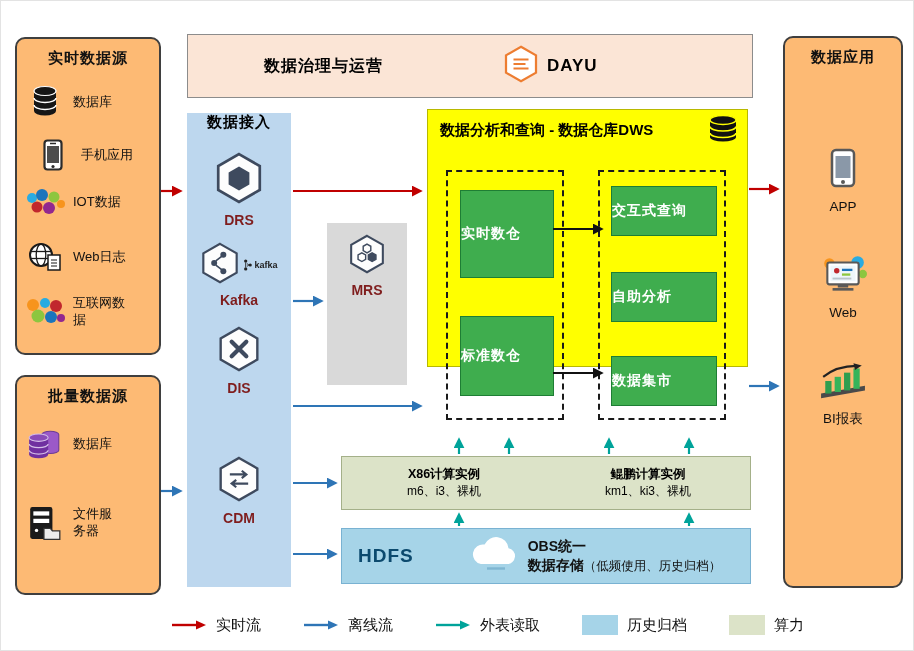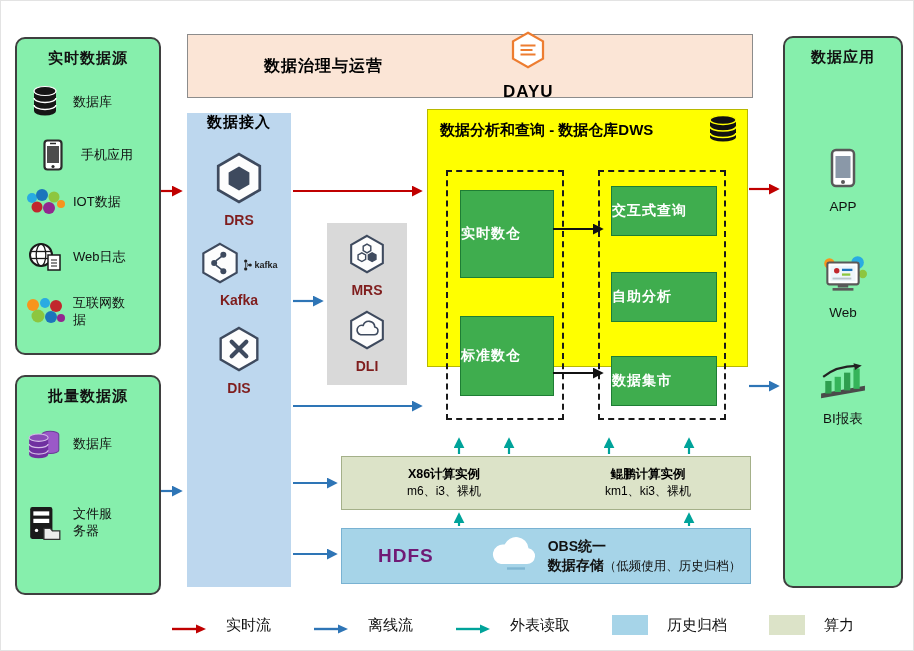--- a/index.html
+++ b/index.html
@@ -1,40 +1,40 @@
 <!DOCTYPE html>
 <html><head>
 <meta charset="utf-8">
 <style>
   * { margin:0; padding:0; box-sizing:border-box; }
   body { background:#fff; font-family:"Liberation Sans","DejaVu Sans",sans-serif; }
   .canvas { position:relative; width:914px; height:651px; background:#fff; overflow:hidden; border:1px solid #e3e3e3; }
   .abs { position:absolute; }
-  .panel { border:2px solid #3f3f3f; border-radius:10px; background:#86efac; }
+  .panel { border:2px solid #3f3f3f; border-radius:10px; background:#fdba74; }
   .panel-title { font-weight:bold; font-size:15px; text-align:center; padding-top:10px; color:#111; letter-spacing:1px; }
   .src-item { position:absolute; left:0; width:100%; display:flex; align-items:center; }
   .src-icon { flex:0 0 56px; display:flex; justify-content:center; }
   .src-label { font-size:13px; color:#111; line-height:1.3; }
   .svc { position:absolute; width:100%; display:flex; flex-direction:column; align-items:center; }
   .svc-label { font-weight:bold; font-size:14px; color:#7f1d1d; margin-top:3px; }
   .dash { position:absolute; border:2px dashed #1a1a1a; }
   .gbox { position:absolute; background:#3fad4e; border:1px solid #1e7e34; display:flex; align-items:center; justify-content:flex-start; color:#fff; font-weight:bold; font-size:14px; letter-spacing:1px; }
   .app-item { position:absolute; width:100%; display:flex; flex-direction:column; align-items:center; gap:7px; }
   .app-label { font-size:13.5px; color:#111; }
   .lg-label { font-size:15px; color:#111; }
-  .legend-item { display:flex; align-items:flex-end; gap:19px; }
+  .legend-item { display:flex; align-items:center; gap:9px; }
 </style>
 </head>
 <body>
 
 <div class="canvas">
 
   <div class="abs" style="left:186px;top:33px;width:566px;height:64px;background:#fbe5d6;border:1px solid #8c8c8c;display:flex;align-items:center;">
     <div style="margin-left:76px;font-weight:bold;font-size:16px;letter-spacing:1px;">数据治理与运营</div>
-    <div style="margin-left:120px;display:flex;align-items:center;gap:8px;flex-direction:column;">
+    <div style="margin-left:120px;display:flex;align-items:center;gap:8px;">
       <span>
         <svg width="36" height="40" viewBox="0 0 48 52">
           <path d="M24,3 L44,14.5 V37.5 L24,49 L4,37.5 V14.5 Z" fill="#fff" stroke="#ed7d31" stroke-width="3"></path>
           <path d="M14,20 H34 M14,26 H30 M14,32 H34" stroke="#ed7d31" stroke-width="2.4" fill="none"></path>
         </svg>
       </span>
       <span style="font-weight:bold;font-size:17px;letter-spacing:1px;">DAYU</span>
     </div>
   </div>
 
@@ -178,42 +178,43 @@
     <div class="svc" style="top:212px;">
       <span>
         <svg width="44" height="48" viewBox="0 0 48 52">
           <path d="M24,3 L44,14.5 V37.5 L24,49 L4,37.5 V14.5 Z" fill="#fdfdfd" stroke="#3e4a5e" stroke-width="2.6"></path>
           <path d="M16,18 L32,34 M32,18 L16,34" stroke="#3e4a5e" stroke-width="4.6" stroke-linecap="round"></path>
         </svg>
       </span>
       <div class="svc-label">DIS</div>
     </div>
 
+    <div class="svc" style="top:342px;">
+      <span>
+        <svg width="44" height="48" viewBox="0 0 48 52">
+          <path d="M24,3 L44,14.5 V37.5 L24,49 L4,37.5 V14.5 Z" fill="#fdfdfd" stroke="#3e4a5e" stroke-width="2.6"></path>
+          <path d="M14,21 H30 M27,17 L32,21 L27,25" stroke="#3e4a5e" stroke-width="2.4" fill="none"></path>
+          <path d="M34,31 H18 M21,27 L16,31 L21,35" stroke="#3e4a5e" stroke-width="2.4" fill="none"></path>
+        </svg>
+      </span>
+      <div class="svc-label">CDM</div>
+    </div>
   </div>
 
   <div class="abs" style="left:326px;top:222px;width:80px;height:162px;background:#d9d9d9;">
     <div class="svc" style="top:10px;">
       <span>
         <svg width="38" height="42" viewBox="0 0 48 52">
           <path d="M24,3 L44,14.5 V37.5 L24,49 L4,37.5 V14.5 Z" fill="#fdfdfd" stroke="#3e4a5e" stroke-width="2.6"></path>
           <path d="M24,13.5 L28.8,16.25 V21.75 L24,24.5 L19.2,21.75 V16.25 Z" fill="none" stroke="#3e4a5e" stroke-width="1.8"></path>
           <path d="M17.5,24.5 L22.3,27.25 V32.75 L17.5,35.5 L12.7,32.75 V27.25 Z" fill="none" stroke="#3e4a5e" stroke-width="1.8"></path>
           <path d="M30.5,24.5 L35.3,27.25 V32.75 L30.5,35.5 L25.7,32.75 V27.25 Z" fill="#3e4a5e" stroke="#3e4a5e" stroke-width="1.8"></path>
         </svg>
       </span>
       <div class="svc-label">MRS</div>
-    </div>
-    <div class="svc" style="top:86px;">
-      <span>
-        <svg width="38" height="42" viewBox="0 0 48 52">
-          <path d="M24,3 L44,14.5 V37.5 L24,49 L4,37.5 V14.5 Z" fill="#fdfdfd" stroke="#3e4a5e" stroke-width="2.6"></path>
-          <path d="M16,32 h17 a5,5 0 0 0 0.8,-9.9 a7.5,7.5 0 0 0 -14.6,-1.9 A6,6 0 0 0 16,32 Z" fill="none" stroke="#3e4a5e" stroke-width="2"></path>
-        </svg>
-      </span>
-      <div class="svc-label">DLI</div>
     </div>
   </div>
 
   <div class="abs" style="left:426px;top:108px;width:321px;height:258px;background:#ffff00;border:1px solid #b8b800;">
     <div style="position:absolute;left:12px;top:11px;font-weight:bold;font-size:15px;">数据分析和查询 - 数据仓库DWS</div>
     <span style="position:absolute;left:278px;top:4px;">
       <svg width="34" height="30" viewBox="0 0 34 30">
         <path d="M4,6 a13,4.5 0 0,1 26,0 v17 a13,4.5 0 0,1 -26,0 z" fill="#111"></path>
         <path d="M4,12.5 a13,4.5 0 0,0 26,0 M4,19 a13,4.5 0 0,0 26,0" stroke="#ffff00" stroke-width="1.6" fill="none"></path>
         <ellipse cx="17" cy="6" rx="13" ry="4.5" fill="#111" stroke="#ffff00" stroke-width="1.4"></ellipse>
@@ -247,21 +248,21 @@
       <div style="font-weight:bold;font-size:12.5px;">X86计算实例</div>
       <div style="font-size:12px;">m6、i3、裸机</div>
     </div>
     <div style="flex:1;display:flex;flex-direction:column;align-items:center;justify-content:center;line-height:1.35;">
       <div style="font-weight:bold;font-size:12.5px;">鲲鹏计算实例</div>
       <div style="font-size:12px;">km1、ki3、裸机</div>
     </div>
   </div>
 
   <div class="abs" style="left:340px;top:527px;width:410px;height:56px;background:#a6d4e8;border:1px solid #79b2d2;display:flex;align-items:center;">
-    <div style="margin-left:36px;font-weight:bold;font-size:19px;letter-spacing:1px;color:#701a75;">HDFS</div>
+    <div style="margin-left:16px;font-weight:bold;font-size:19px;letter-spacing:1px;color:#0c4a6e;">HDFS</div>
     <span style="margin-left:54px;">
       <svg width="52" height="34" viewBox="0 0 52 34">
         <path d="M13,27 h26 a8,8 0 0 0 1.5,-15.86 A12.5,12.5 0 0 0 16.6,7.6 A8.8,8.8 0 0 0 13,27 Z" fill="#fff"></path>
         <path d="M19,31.5 h18" stroke="#7fb6d2" stroke-width="2.4"></path>
       </svg>
     </span>
     <div style="margin-left:8px;line-height:1.3;color:#111;">
       <div style="font-weight:bold;font-size:14px;">OBS统一</div>
       <div>
         <span style="font-weight:bold;font-size:14px;">数据存储</span><span style="font-size:12.5px;">（低频使用、历史归档）</span>

